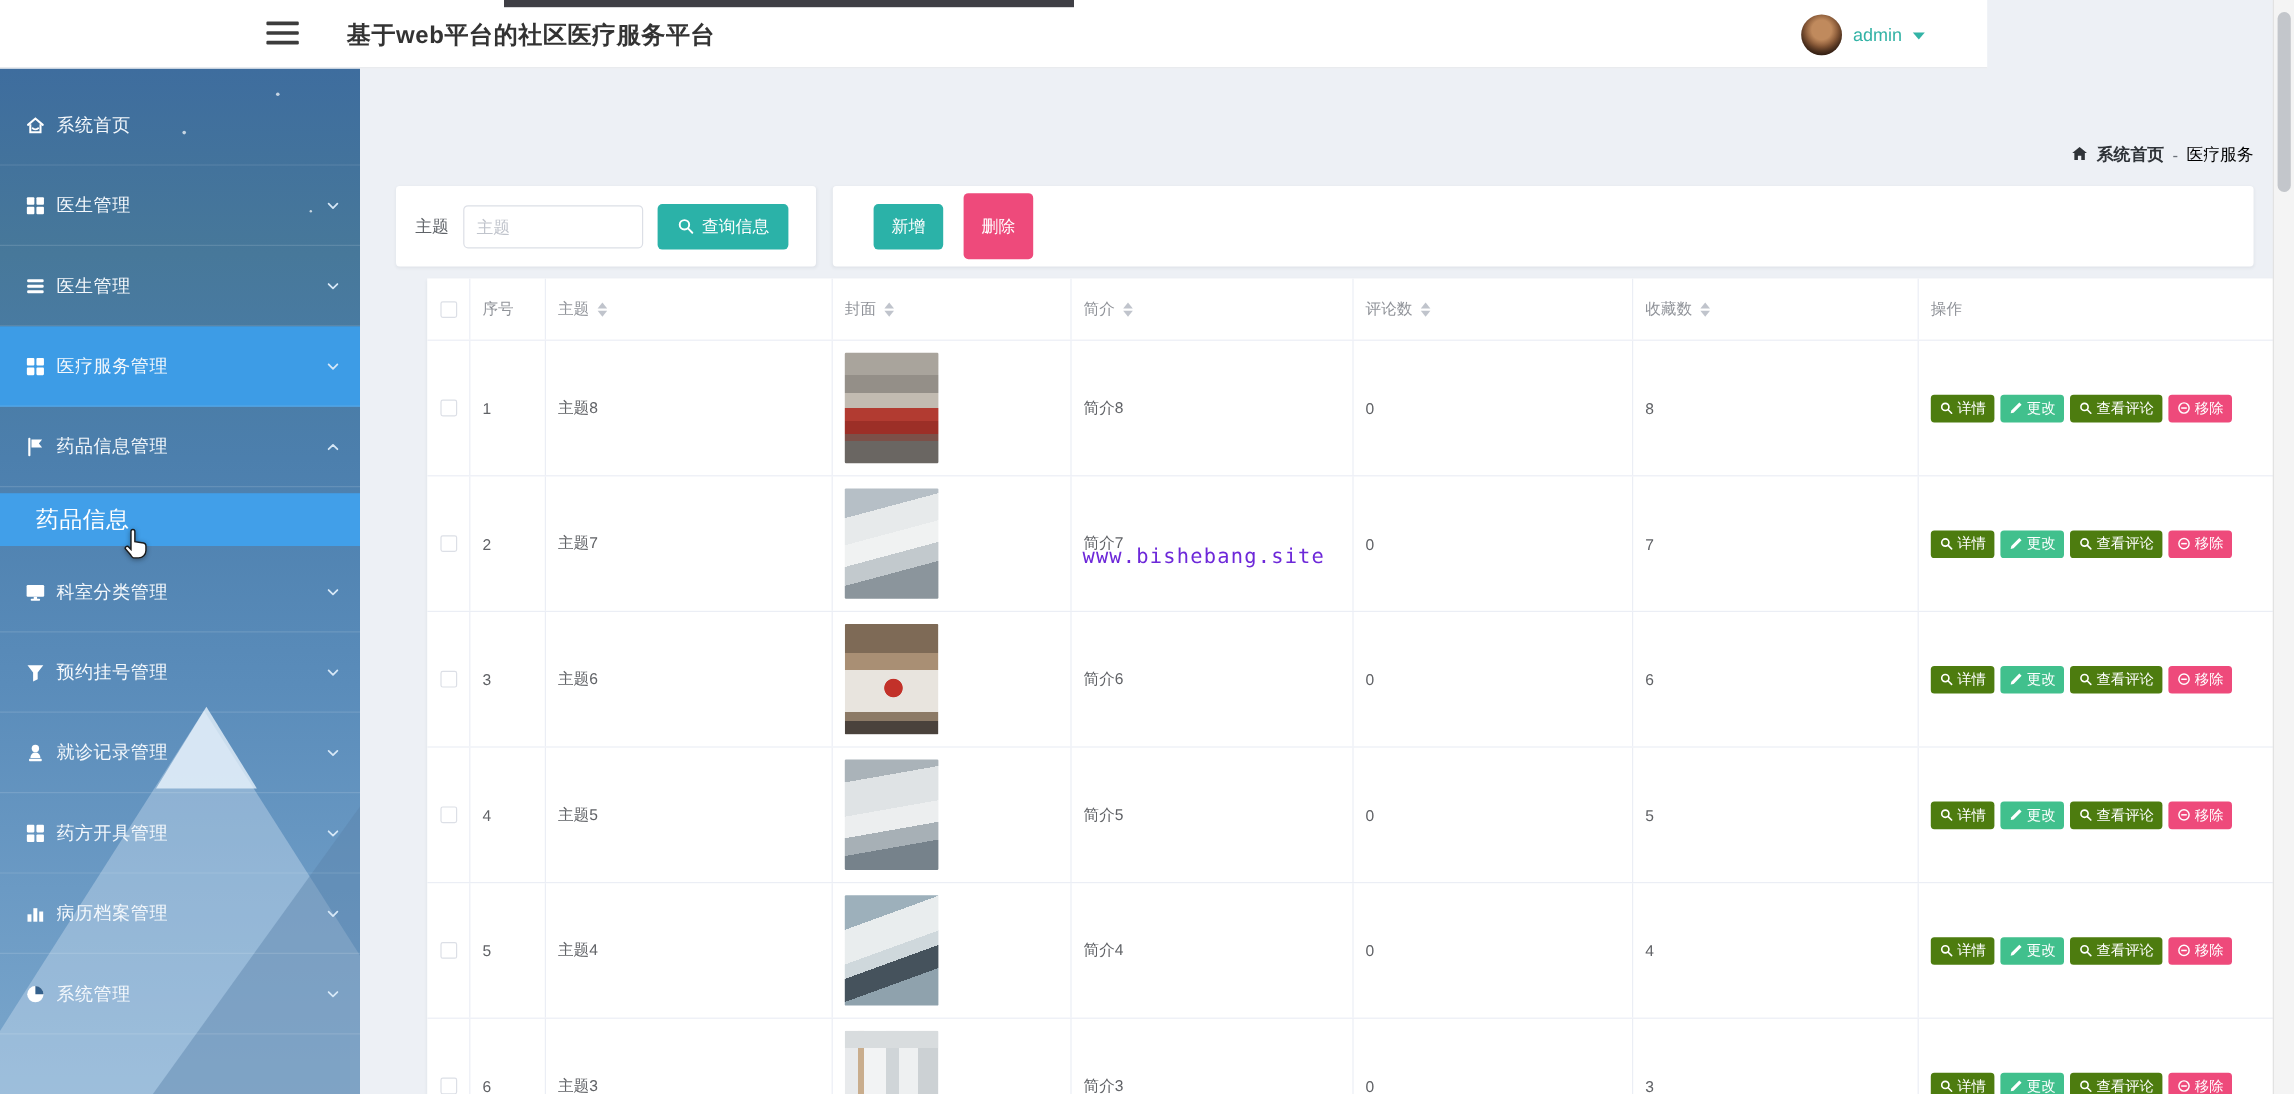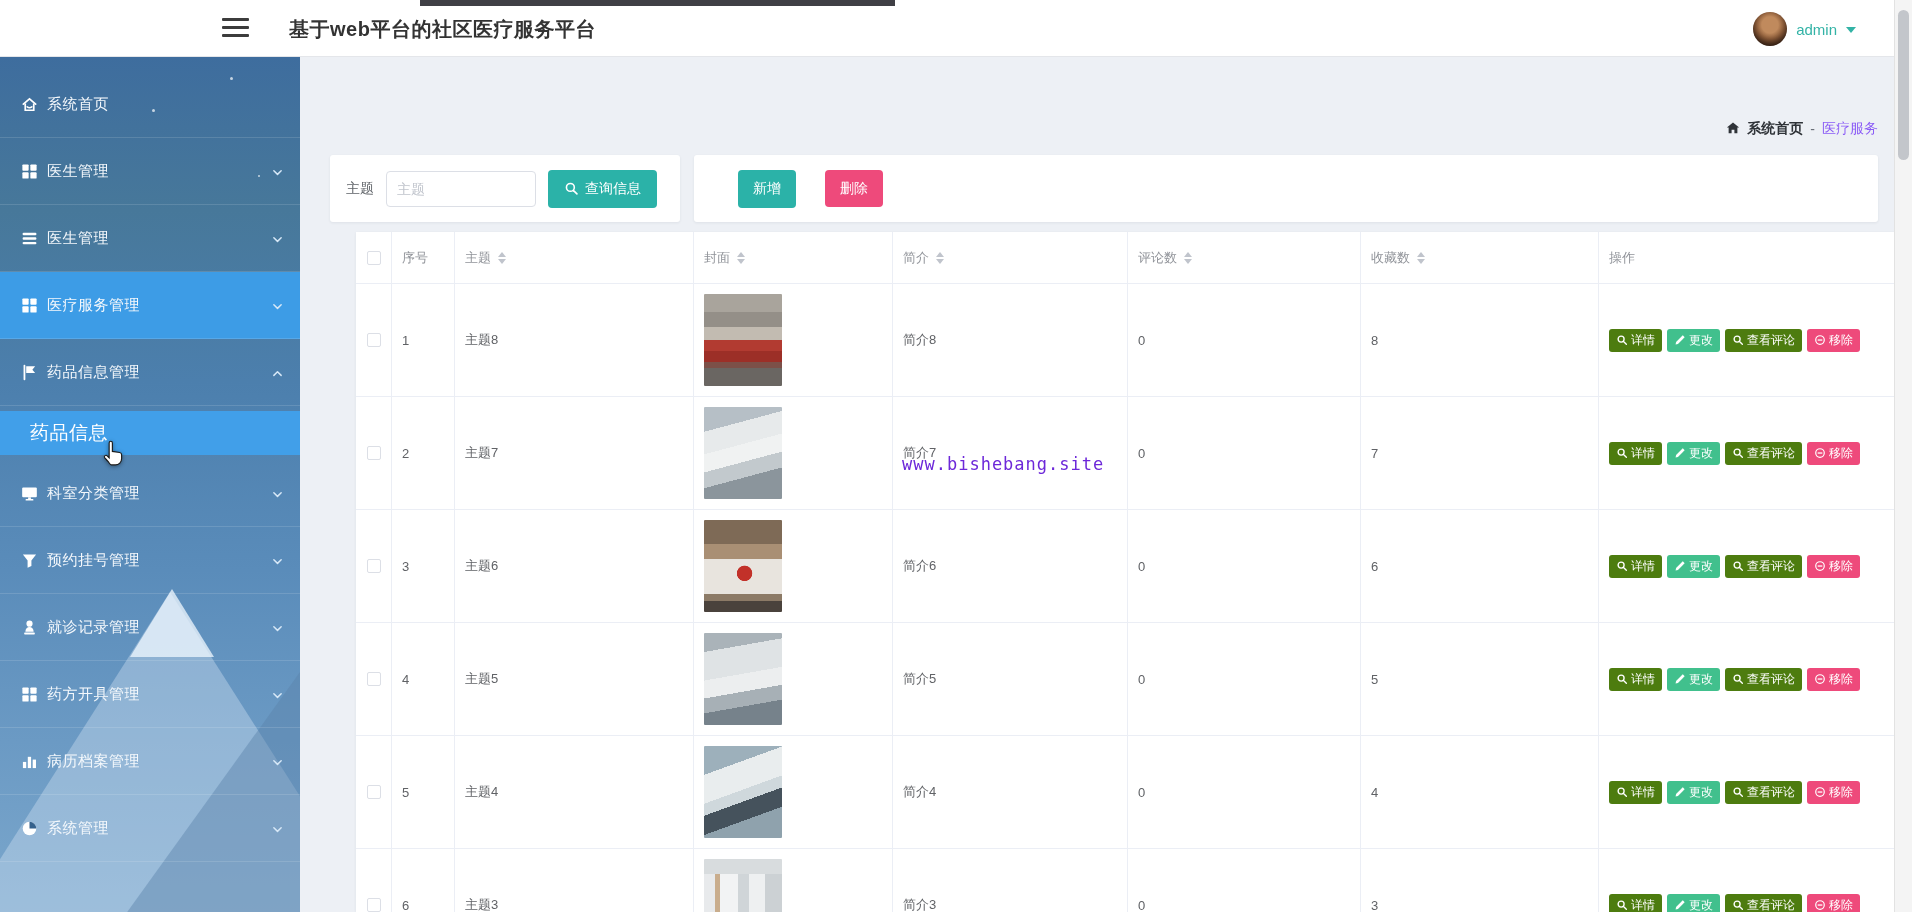--- a/index.html
+++ b/index.html
@@ -1,20 +1,20 @@
 <!DOCTYPE html>
 <html><head>
 <meta charset="utf-8">
 <style>
   * { margin:0; padding:0; box-sizing:border-box; }
   html,body { width:1912px; height:912px; overflow:hidden; font-family:"Liberation Sans",sans-serif; background:#edf0f5; }
   .stage { position:relative; width:1912px; height:912px; }
 
   
-  .app-header { position:absolute; left:0; top:0; width:1908px; height:57px; background:#fff; border-bottom:1px solid #e4e6ea; z-index:30; }
+  .app-header { position:absolute; left:0; top:0; width:1656px; height:57px; background:#fff; border-bottom:1px solid #e4e6ea; z-index:30; }
   .dark-strip { position:absolute; left:420px; top:0; width:475px; height:6px; background:#3f3f45; z-index:40; }
   .hamburger { position:absolute; left:222px; top:18px; width:27px; height:21px; cursor:pointer; }
   .hamburger span { display:block; height:3px; background:#3c3c3c; border-radius:1px; margin-bottom:5px; }
   .app-title { position:absolute; left:289px; top:16px; font-size:20px; font-weight:bold; color:#333; letter-spacing:.5px; }
   .user-menu { position:absolute; right:52px; top:10px; height:38px; display:flex; align-items:center; gap:9px; cursor:pointer; }
   .avatar { width:34px; height:34px; border-radius:50%; background:radial-gradient(circle at 50% 38%, #c08a5d 0 30%, #8a5a38 52%, #4a2d1c 78%, #241510 100%); box-shadow:inset 0 -4px 6px rgba(0,0,0,.35); }
   .user-name { font-size:15px; color:#33b3a6; }
   .user-caret { width:0; height:0; border-left:5px solid transparent; border-right:5px solid transparent; border-top:6px solid #33b3a6; margin-top:2px; }
 
   
@@ -38,33 +38,33 @@
   .side-sub .hl { position:absolute; left:0; top:5px; width:100%; height:44px; background:#419fe9; }
   .side-sub .lbl { position:relative; font-size:19px; color:#fff; padding-left:30px; letter-spacing:.5px; }
   .cursor-svg { position:absolute; left:100px; top:437px; width:28px; height:30px; z-index:60; pointer-events:none; filter:drop-shadow(0 1px 2px rgba(0,0,0,.4)); }
 
   
   .content { position:absolute; left:300px; top:57px; right:18px; bottom:0; }
   .breadcrumb { position:absolute; right:16px; top:61px; height:22px; display:flex; align-items:center; gap:7px; font-size:14px; }
   .breadcrumb .home-ic { width:14px; height:14px; margin-top:-2px; }
   .bc-home { color:#2f3338; font-weight:bold; cursor:pointer; }
   .bc-sep { color:#6a7078; }
-  .bc-cur { color:#8b5cf6; }
+  .bc-cur { color:#000000; }
 
   .cards { position:absolute; left:30px; right:16px; top:98px; height:67px; display:flex; gap:14px; }
   .card { background:#fff; border-radius:3px; box-shadow:0 1px 3px rgba(30,40,60,.07); }
   .search-card { width:350px; display:flex; align-items:center; padding:0 16px; gap:12px; }
   .srch-lbl { font-size:14px; color:#5f6368; flex:0 0 auto; }
   .srch-input { width:150px; height:36px; border:1px solid #dcdfe6; border-radius:4px; padding:0 10px; font-size:14px; color:#606266; outline:none; font-family:"Liberation Sans",sans-serif; }
   .srch-input::placeholder { color:#c0c4cc; }
   .btn { border:none; color:#fff; border-radius:4px; font-size:14px; cursor:pointer; font-family:"Liberation Sans",sans-serif; display:inline-flex; align-items:center; justify-content:center; gap:6px; }
   .btn-search { height:38px; padding:0 16px; background:#2bb2a8; }
-  .action-card { flex:1; display:flex; align-items:center; padding-left:44px; gap:29px; }
+  .action-card { flex:1; display:flex; align-items:center; padding-left:34px; gap:17px; }
   .btn-add { width:58px; height:38px; background:#2bb2a8; }
-  .btn-del { width:58px; height:37px; background:#ee4a7b; }
+  .btn-del { width:58px; height:55px; background:#ee4a7b; }
 
   
   .table-card { position:absolute; left:30px; top:175px; width:1548px; bottom:0; background:#fff; box-shadow:0 1px 3px rgba(30,40,60,.07); overflow:hidden;margin-left:26px; }
   .trow { display:grid; grid-template-columns:36px 63px 239px 199px 235px 233px 238px 305px; border-bottom:1px solid #ebeef5; }
   .trow > div { border-right:1px solid #ebeef5; display:flex; align-items:center; padding-left:10px; overflow:hidden; }
   .trow > div:last-child { border-right:none; }
   .thead { height:52px; }
   .thead > div { font-size:13px; color:#909399; gap:5px; }
   .tbody-row { height:113px; font-size:13px; color:#606266; }
   .cb { width:14px; height:14px; border:1px solid #dcdfe6; border-radius:2px; background:#fff; margin:0 auto; cursor:pointer; flex:0 0 auto; }

